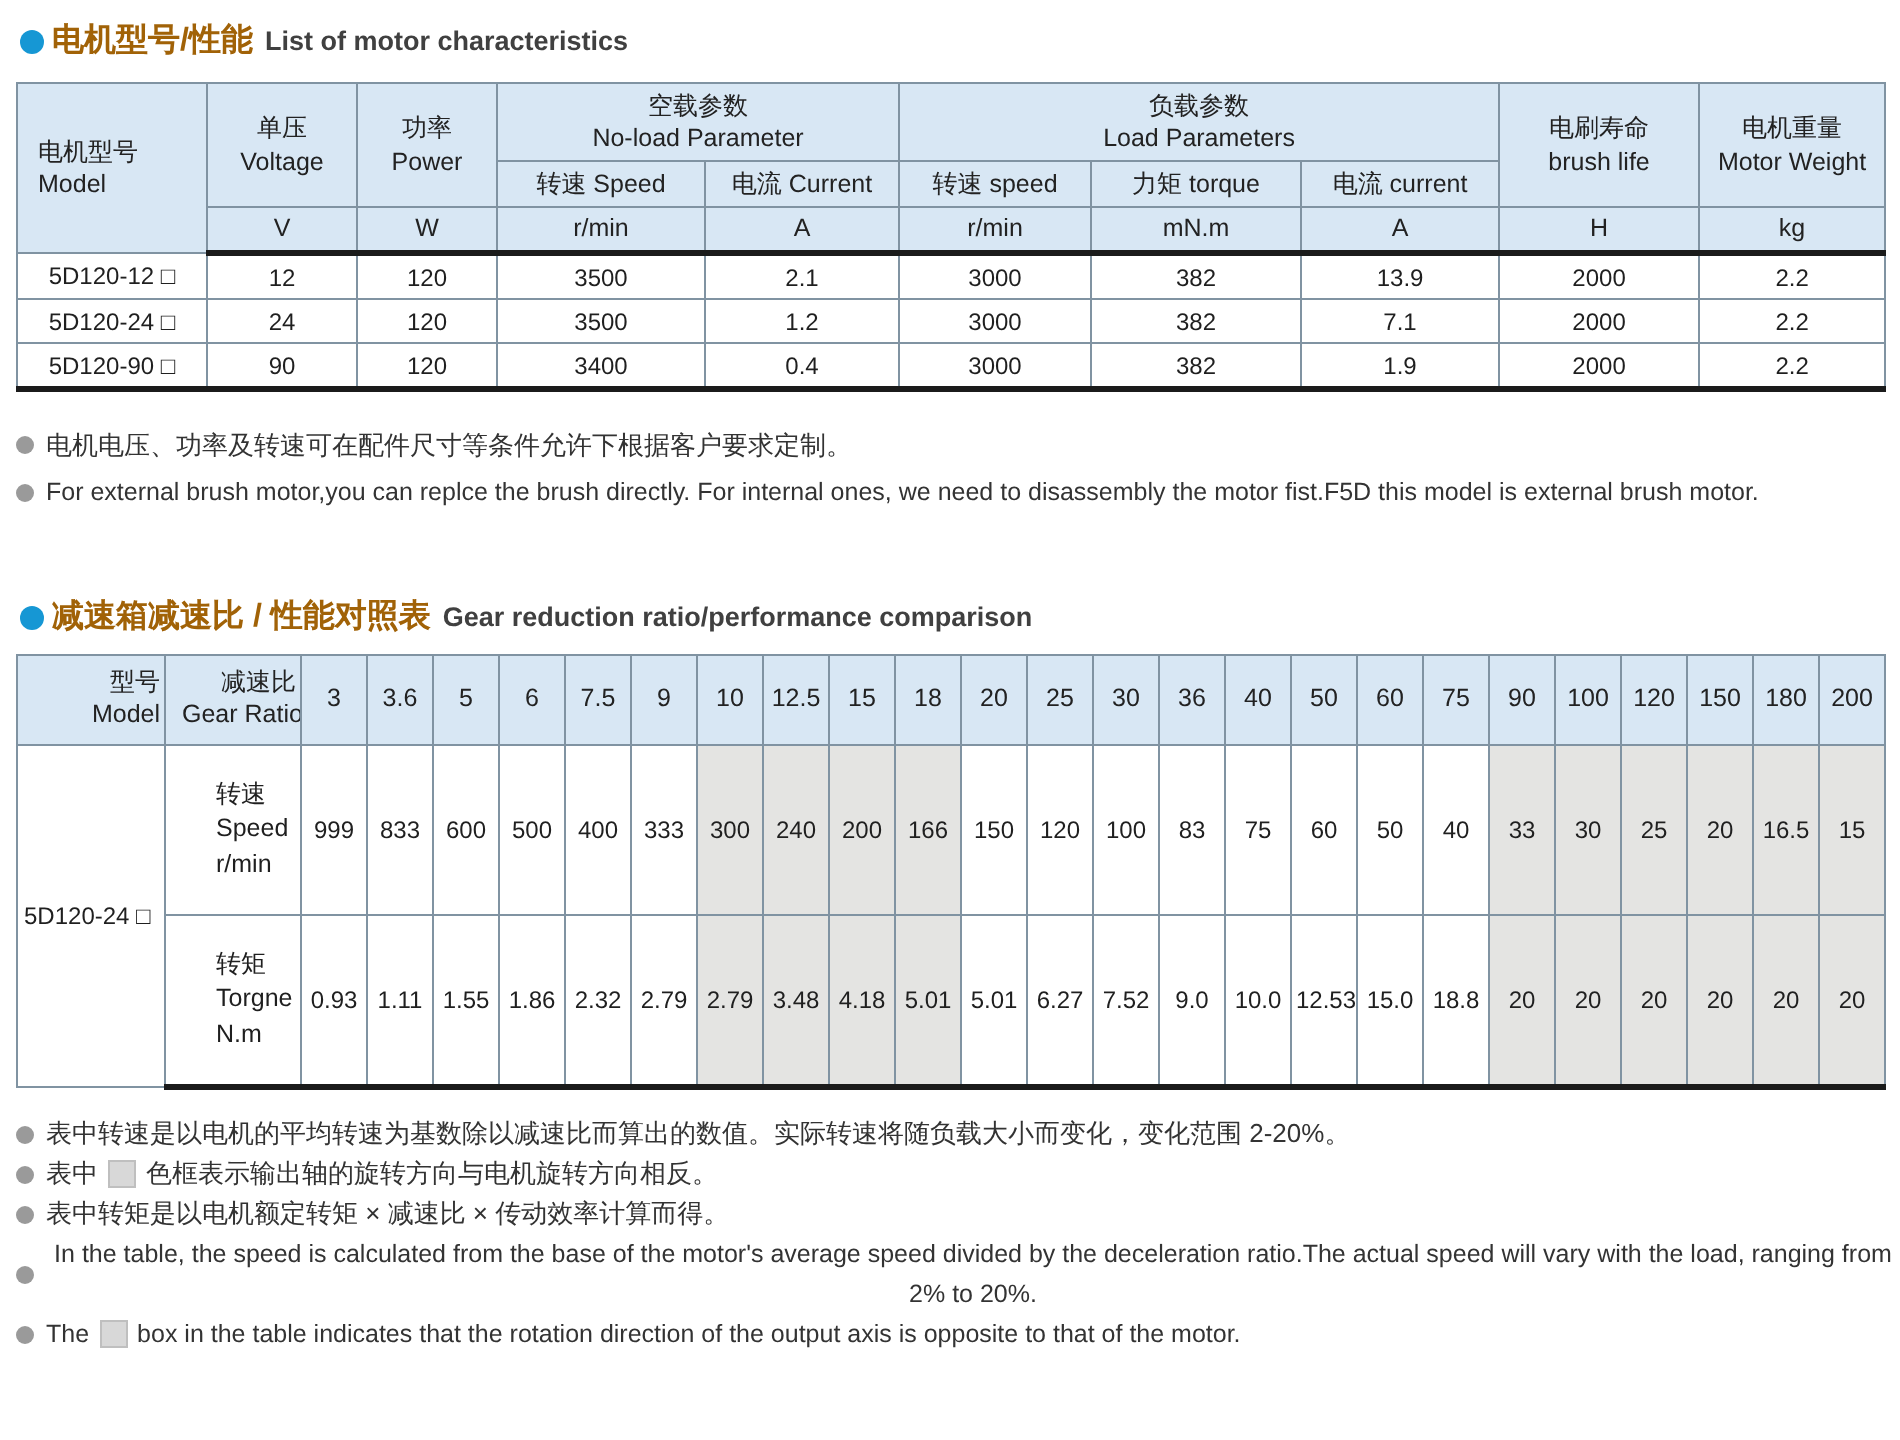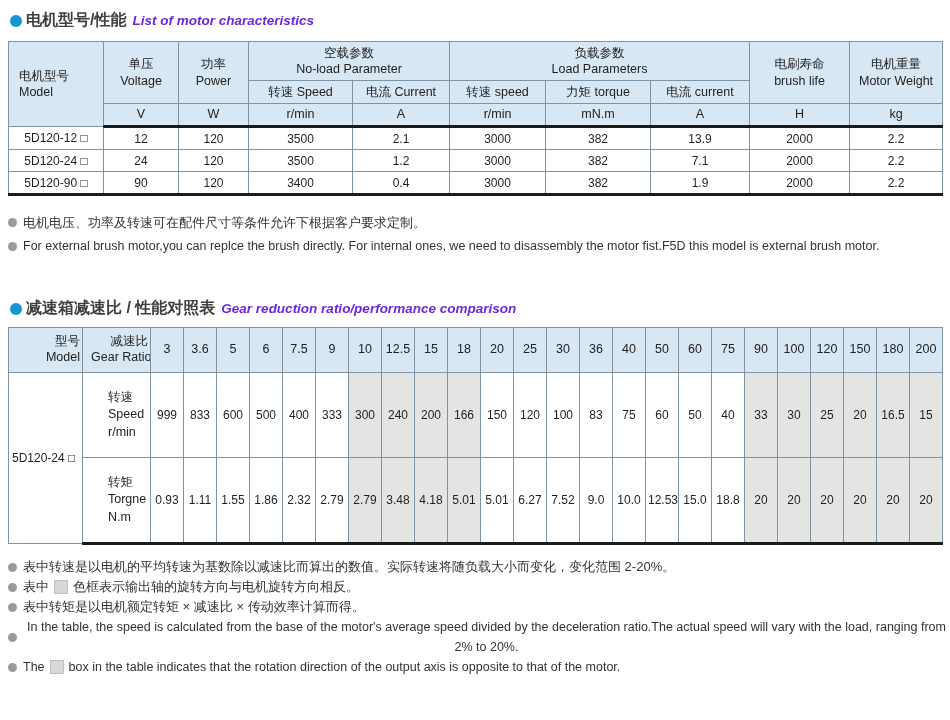--- a/index.html
+++ b/index.html
@@ -2,22 +2,22 @@
 <html><head>
 <meta charset="utf-8">
 <style>
   html,body{margin:0;padding:0;background:#fff;}
   .page{position:relative;width:950px;height:720px;background:#fff;overflow:hidden;
         font-family:"Liberation Sans","DejaVu Sans",sans-serif;color:#1f1f1f;}
 
   
   .sec-title{display:flex;align-items:center;}
   .sec-title .dot{width:12px;height:12px;border-radius:50%;background:#1697d4;margin-right:4px;flex:none;}
-  .sec-title .t-zh{font-size:16px;font-weight:bold;color:#404040;}
-  .sec-title .t-en{font-size:13.5px;font-weight:bold;color:#6d28d9;margin-left:6px;font-style:italic;}
+  .sec-title .t-zh{font-size:16px;font-weight:bold;color:#a16207;}
+  .sec-title .t-en{font-size:13.5px;font-weight:bold;color:#404040;margin-left:6px;}
   .sec-title.s1{margin:10px 0 0 10px;}
   .sec-title.s2{margin:40px 0 0 10px;}
 
   
   table{border-collapse:collapse;table-layout:fixed;}
   th,td{border:1px solid #8093a2;padding:0 2px;overflow:hidden;white-space:nowrap;}
 
   
   .tbl1{width:934px;margin:10px 0 0 8px;}
   .tbl1 thead th{background:#d8e7f4;font-weight:400;font-size:12.5px;color:#222;text-align:center;line-height:1.3;}

